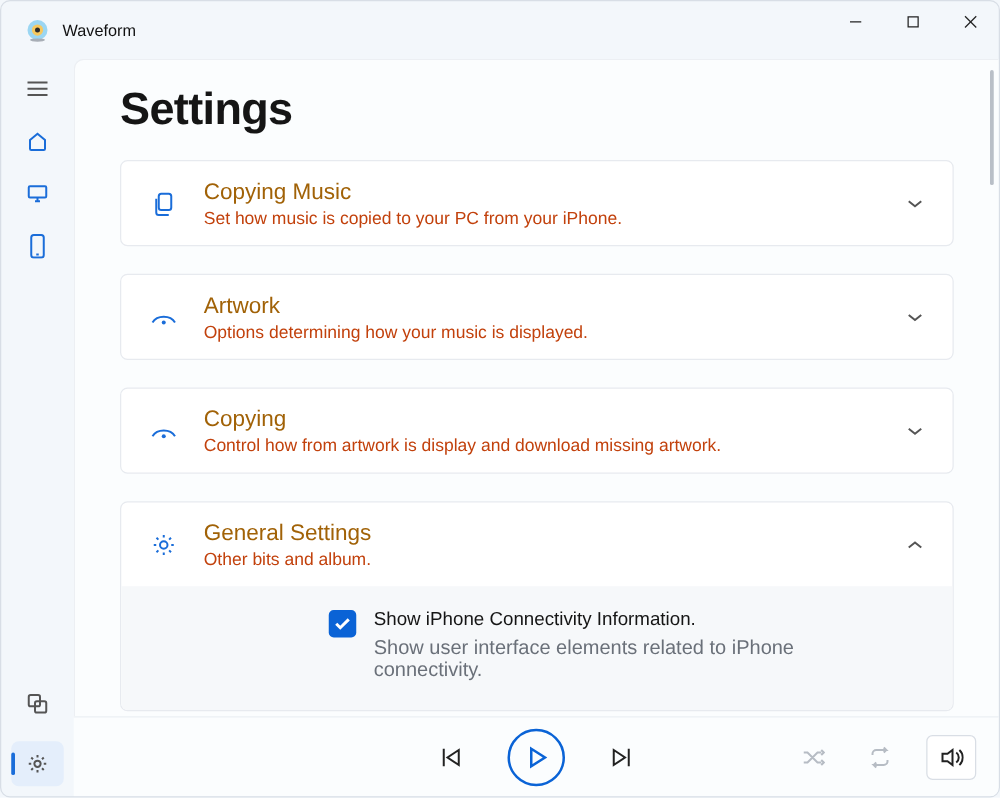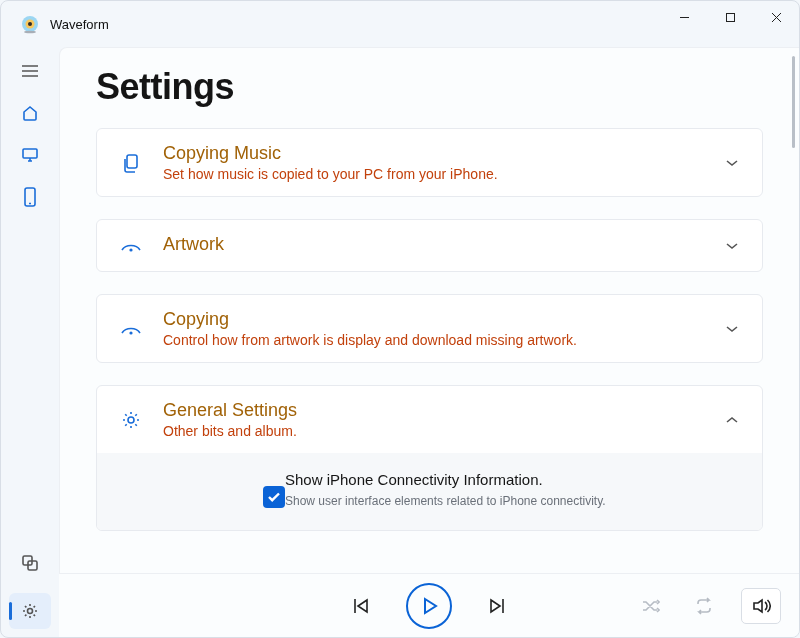--- a/index.html
+++ b/index.html
@@ -35,25 +35,25 @@
 .card-header { display: flex; align-items: center; padding: 14px 20px; }
 .card-icon { width: 28px; display: flex; justify-content: center; margin-right: 18px; }
 .card-icon svg { stroke: #1a6dd9; fill: none; stroke-width: 1.6; }
 .card-titles { flex: 1; }
 .card-title { font-size: 18px; color: #a16207; font-weight: 400; margin-bottom: 2px; }
 .card-sub { font-size: 14px; color: #c2410c; }
 .chev { width: 20px; display:flex; justify-content:center; }
 .chev svg { stroke: #555; fill: none; stroke-width: 1.6; }
 
 .card-body { background: #f6f8fa; padding: 18px 20px 22px 166px; }
-.check-row { display: flex; align-items: flex-end; }
+.check-row { display: flex; align-items: flex-start; gap: 14px; }
 .checkbox { width: 22px; height: 22px; background: #0a63d6; border-radius: 4px; display: flex; align-items: center; justify-content: center; flex-shrink: 0; margin-top: 1px; }
 .checkbox svg { stroke: #fff; fill: none; stroke-width: 2.4; }
 .check-label { font-size: 15px; color: #151515; margin-bottom: 6px; }
-.check-desc { font-size: 12px; color: #6a7079; max-width: 360px; }
+.check-desc { font-size: 16px; color: #6a7079; max-width: 360px; }
 
 
 .player { height: 64px; background: #fbfdfe; border-top: 1px solid #eceff3; display: flex; align-items: center; justify-content: center; gap: 28px; padding: 0 18px; position: relative; }
 .pbtn { width: 34px; height: 34px; display:flex; align-items:center; justify-content:center; }
 .pbtn svg { stroke: #222; fill: none; stroke-width: 1.6; }
 .pbtn.muted svg { stroke: #b6bcc4; }
 .play-btn { width: 46px; height: 46px; border: 2.5px solid #0a63d6; border-radius: 50%; display:flex; align-items:center; justify-content:center; }
 .play-btn svg { stroke: #0a63d6; fill: none; stroke-width: 2; }
 .right-controls { position: absolute; right: 18px; display: flex; gap: 20px; align-items: center; }
 .vol-btn { width: 40px; height: 36px; border: 1px solid #d9dee5; border-radius: 5px; display:flex; align-items:center; justify-content:center; background:#fff; }
@@ -166,20 +166,21 @@
         <div class="card">
           <div class="card-header">
             <span class="card-icon">
               <svg width="22" height="16">
                   <path d="M2 12a10 8 0 0 1 18 0"></path>
                   <circle cx="11" cy="12" r="1.6" fill="#1a6dd9" stroke="none"></circle>
                 </svg>
             </span>
             <div class="card-titles">
               <div class="card-title">Artwork</div>
+              <div class="card-sub">Options determining how your music is displayed.</div>
             </div>
             <span class="chev">
                 <svg width="14" height="10">
                   <path d="M2 3l5 4 5-4"></path>
                 </svg>
               </span>
           </div>
         </div>
 
         <div class="card">

